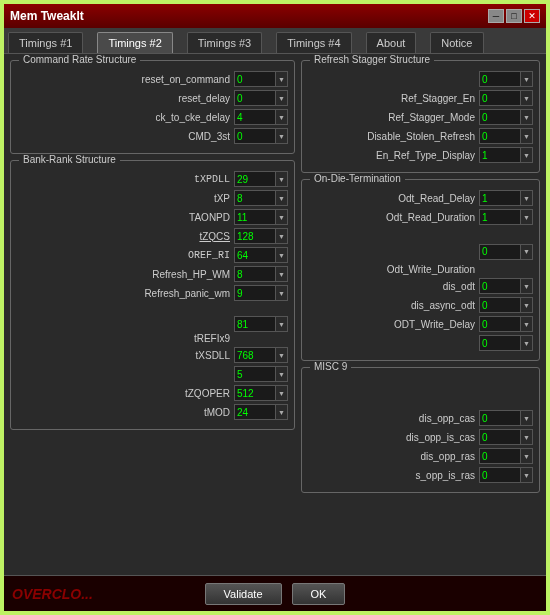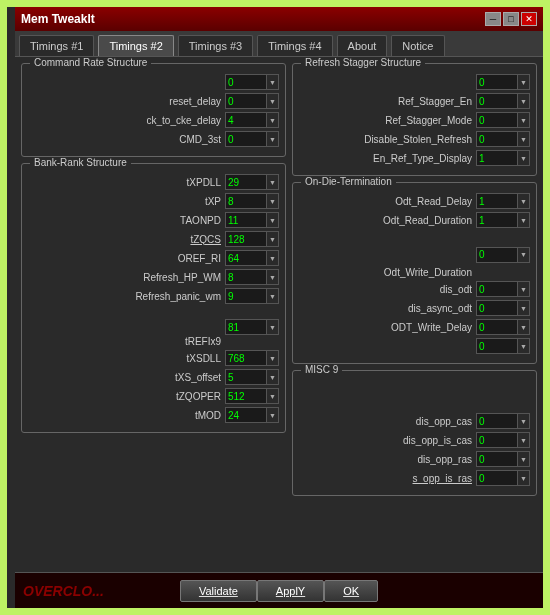--- a/index.html
+++ b/index.html
@@ -9,24 +9,23 @@
       background: #1a1a1a;
       font-family: Arial, sans-serif;
       font-size: 11px;
       color: #e0e0e0;
       overflow: hidden;
     }
     .window {
       width: 550px;
       height: 615px;
       background: #2a2a2a;
-      border: 7px solid #bef264;
+      border: 4px solid #bef264;
       display: flex;
       flex-direction: column;
-      padding-left: 8px;
     }
     .title-bar {
       background: linear-gradient(to bottom, #8b0000, #5a0000);
       height: 24px;
       display: flex;
       align-items: center;
       justify-content: space-between;
       padding: 0 6px;
       flex-shrink: 0;
     }
@@ -60,40 +59,40 @@
       border-bottom: 1px solid #555;
     }
     .tab {
       padding: 4px 10px;
       font-size: 11px;
       color: #ccc;
       cursor: pointer;
       border: 1px solid #555;
       border-bottom: none;
       background: #2a2a2a;
-      margin-right: 4px;
+      margin-right: 14px;
       border-radius: 2px 2px 0 0;
     }
     .tab.active {
       background: #4a4a4a;
       color: #fff;
       border-color: #888;
     }
     .content {
       flex: 1;
       padding: 6px;
       display: flex;
       gap: 6px;
       overflow: hidden;
     }
     .left-col {
       display: flex;
       flex-direction: column;
       gap: 6px;
-      width: 265px;
+      width: 285px;
       flex-shrink: 0;
     }
     .right-col {
       display: flex;
       flex-direction: column;
       gap: 6px;
       flex: 1;
     }
     .group-box {
       border: 1px solid #666;
@@ -152,25 +151,24 @@
     .dropdown-arrow {
       color: #aaa;
       font-size: 7px;
     }
     .footer {
       background: #1a0000;
       height: 36px;
       display: flex;
       align-items: center;
       justify-content: center;
-      gap: 0;
+      gap: 10px;
       flex-shrink: 0;
       border-top: 1px solid #555;
       position: relative;
-      text-decoration: underline;
     }
     .footer-brand {
       position: absolute;
       left: 8px;
       color: #8b0000;
       font-size: 14px;
       font-weight: bold;
       font-style: italic;
     }
     .footer-btn {
@@ -207,20 +205,21 @@
   </div>
 
   <div class="content">
 
     <div class="left-col">
 
       <div class="group-box">
         <span class="group-label">Command Rate Structure</span>
         <div style="padding-top:6px;">
           <div class="field-row">
+            <span class="field-label" style="width:140px;">reset_on_command</span>
             <div class="field-input-wrap">
               <input class="field-input" type="text" value="0" style="">
               <div class="field-dropdown">
                   <span class="dropdown-arrow">▼</span>
                 </div>
             </div>
           </div>
           <div class="field-row">
             <span class="field-label" style="width:140px;">reset_delay</span>
             <div class="field-input-wrap">
@@ -248,21 +247,21 @@
                 </div>
             </div>
           </div>
         </div>
       </div>
 
       <div class="group-box">
         <span class="group-label">Bank-Rank Structure</span>
         <div style="padding-top:6px;">
           <div class="field-row">
-            <span class="field-label" style="width:140px;">tXPDLL</span>
+            <span class="field-label" style="width:140px;font-family:Liberation Mono, monospace;">tXPDLL</span>
             <div class="field-input-wrap">
                 <input class="field-input" type="text" value="29" style="">
                 <div class="field-dropdown">
                   <span class="dropdown-arrow">▼</span>
                 </div>
               </div>
           </div>
           <div class="field-row">
             <span class="field-label" style="width:140px;">tXP</span>
             <div class="field-input-wrap">
@@ -284,21 +283,21 @@
           <div class="field-row">
             <span class="field-label" style="width:140px;text-decoration:underline;">tZQCS</span>
             <div class="field-input-wrap">
                 <input class="field-input" type="text" value="128" style="">
                 <div class="field-dropdown">
                   <span class="dropdown-arrow">▼</span>
                 </div>
               </div>
           </div>
           <div class="field-row">
-            <span class="field-label" style="width:140px;">OREF_RI</span>
+            <span class="field-label" style="width:140px;font-family:Liberation Mono, monospace;">OREF_RI</span>
             <div class="field-input-wrap">
                 <input class="field-input" type="text" value="64" style="">
                 <div class="field-dropdown">
                   <span class="dropdown-arrow">▼</span>
                 </div>
               </div>
           </div>
           <div class="field-row">
             <span class="field-label" style="width:140px;">Refresh_HP_WM</span>
             <div class="field-input-wrap">
@@ -329,21 +328,20 @@
           <div class="field-row">
             <span class="field-label" style="width:140px;">tXSDLL</span>
             <div class="field-input-wrap">
                 <input class="field-input" type="text" value="768" style="">
                 <div class="field-dropdown">
                   <span class="dropdown-arrow">▼</span>
                 </div>
               </div>
           </div>
           <div class="field-row">
-            <span class="field-label" style="width:140px;">tXS_offset</span>
             <div class="field-input-wrap">
                 <input class="field-input" type="text" value="5" style="">
                 <div class="field-dropdown">
                   <span class="dropdown-arrow">▼</span>
                 </div>
               </div>
           </div>
           <div class="field-row">
             <span class="field-label" style="width:140px;">tZQOPER</span>
             <div class="field-input-wrap">
@@ -510,32 +508,31 @@
           <div class="field-row">
             <span class="field-label" style="width:145px;">dis_opp_ras</span>
             <div class="field-input-wrap">
                 <input class="field-input" type="text" value="0" style="">
                 <div class="field-dropdown">
                   <span class="dropdown-arrow">▼</span>
                 </div>
               </div>
           </div>
           <div class="field-row">
-            <span class="field-label" style="width:145px;text-decoration:underline;">s_opp_is_ras</span>
+            <span class="field-label" style="width:145px;">s_opp_is_ras</span>
             <div class="field-input-wrap">
                 <input class="field-input" type="text" value="0" style="">
                 <div class="field-dropdown">
                   <span class="dropdown-arrow">▼</span>
                 </div>
               </div>
           </div>
         </div>
       </div>
     </div>
   </div>
 
   <div class="footer">
     <span class="footer-brand">OVERCLO...</span>
     <button class="footer-btn">Validate</button>
-    <button class="footer-btn">ApplY</button>
     <button class="footer-btn">OK</button>
   </div>
 </div>
 
 </body></html>

